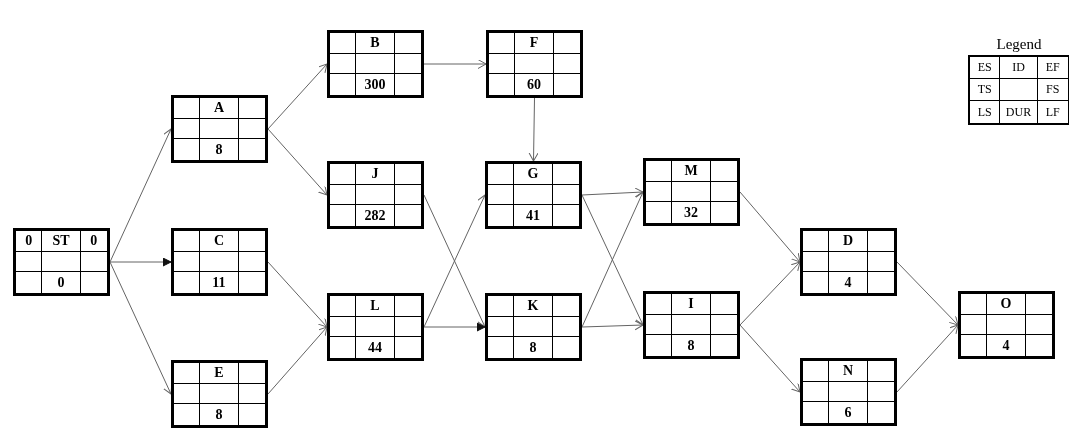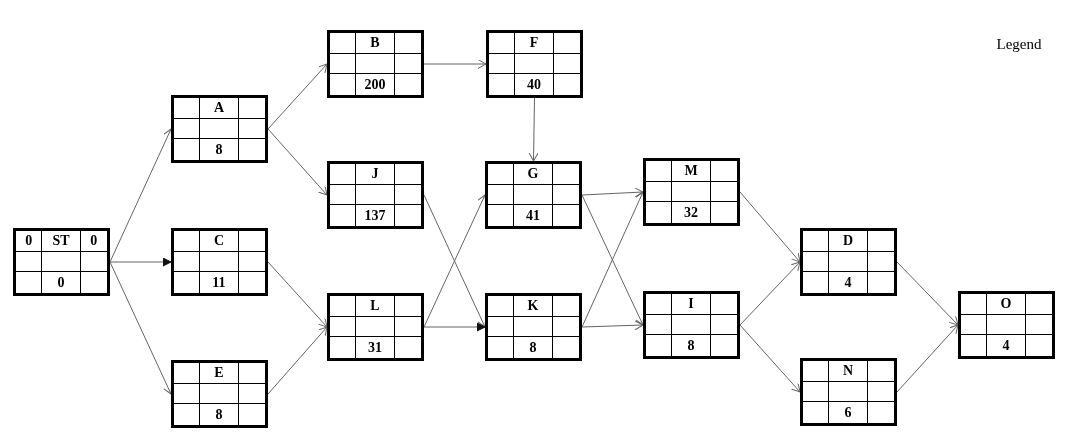--- a/index.html
+++ b/index.html
@@ -136,43 +136,43 @@
         <div class="cell"></div>
       </div>
       <div class="node" style="left: 327px; top: 30px;">
         <div class="cell"></div>
         <div class="cell">B</div>
         <div class="cell"></div>
         <div class="cell"></div>
         <div class="cell"></div>
         <div class="cell"></div>
         <div class="cell"></div>
-        <div class="cell">200</div>
+        <div class="cell">300</div>
         <div class="cell"></div>
       </div>
       <div class="node" style="left: 486px; top: 30px;">
         <div class="cell"></div>
         <div class="cell">F</div>
         <div class="cell"></div>
         <div class="cell"></div>
         <div class="cell"></div>
         <div class="cell"></div>
         <div class="cell"></div>
-        <div class="cell">40</div>
+        <div class="cell">60</div>
         <div class="cell"></div>
       </div>
       <div class="node" style="left: 327px; top: 161px;">
         <div class="cell"></div>
         <div class="cell">J</div>
         <div class="cell"></div>
         <div class="cell"></div>
         <div class="cell"></div>
         <div class="cell"></div>
         <div class="cell"></div>
-        <div class="cell">137</div>
+        <div class="cell">282</div>
         <div class="cell"></div>
       </div>
       <div class="node" style="left: 485px; top: 161px;">
         <div class="cell"></div>
         <div class="cell">G</div>
         <div class="cell"></div>
         <div class="cell"></div>
         <div class="cell"></div>
         <div class="cell"></div>
         <div class="cell"></div>
@@ -213,21 +213,21 @@
         <div class="cell"></div>
       </div>
       <div class="node" style="left: 327px; top: 293px;">
         <div class="cell"></div>
         <div class="cell">L</div>
         <div class="cell"></div>
         <div class="cell"></div>
         <div class="cell"></div>
         <div class="cell"></div>
         <div class="cell"></div>
-        <div class="cell">31</div>
+        <div class="cell">44</div>
         <div class="cell"></div>
       </div>
       <div class="node" style="left: 485px; top: 293px;">
         <div class="cell"></div>
         <div class="cell">K</div>
         <div class="cell"></div>
         <div class="cell"></div>
         <div class="cell"></div>
         <div class="cell"></div>
         <div class="cell"></div>
@@ -275,15 +275,26 @@
         <div class="cell"></div>
         <div class="cell"></div>
         <div class="cell"></div>
         <div class="cell">6</div>
         <div class="cell"></div>
       </div>
     </div>
 
   <div class="legend" id="legend-box" style="left: 958px; top: 36px; padding-left: 10px;">
     <div class="legend-title">Legend</div>
+    <div class="legend-table" id="legend-table">
+        <div class="cell">ES</div>
+        <div class="cell">ID</div>
+        <div class="cell">EF</div>
+        <div class="cell">TS</div>
+        <div class="cell"></div>
+        <div class="cell">FS</div>
+        <div class="cell">LS</div>
+        <div class="cell">DUR</div>
+        <div class="cell">LF</div>
+      </div>
   </div>
 
 </div>
 
 </body></html>

